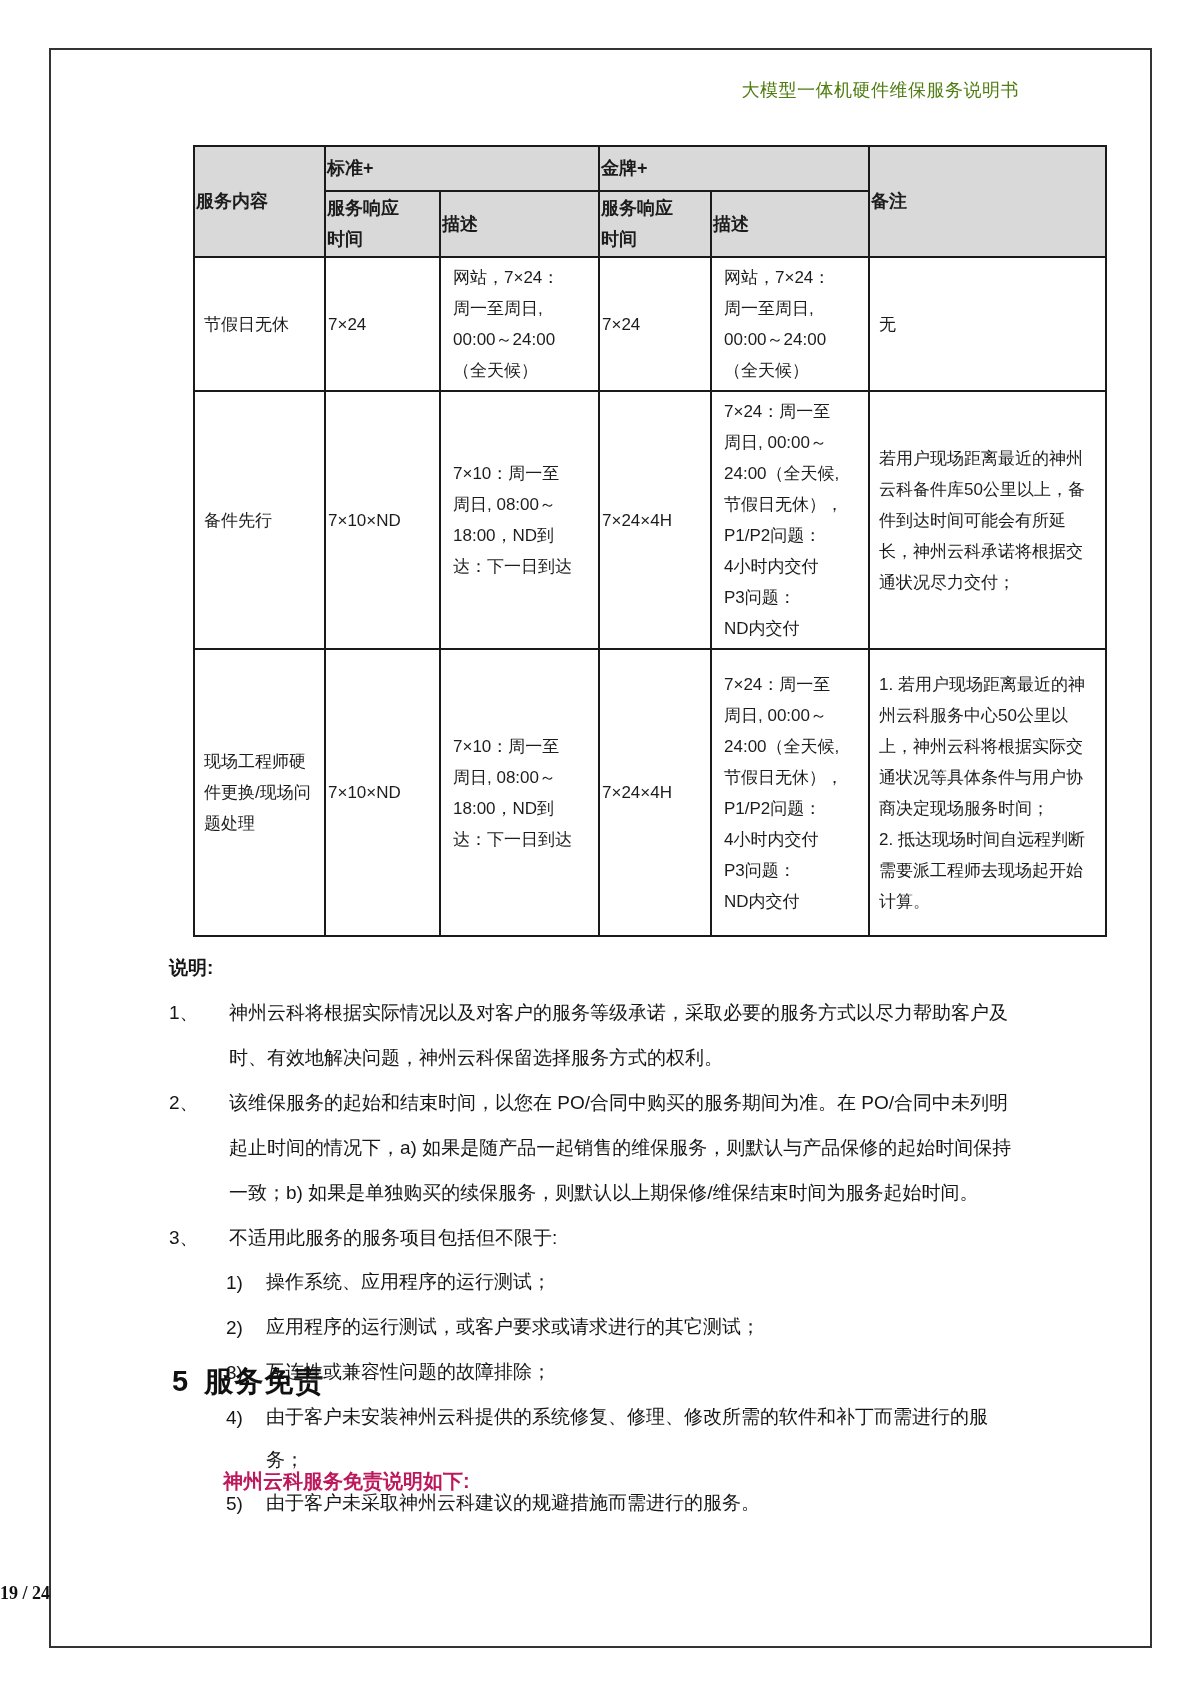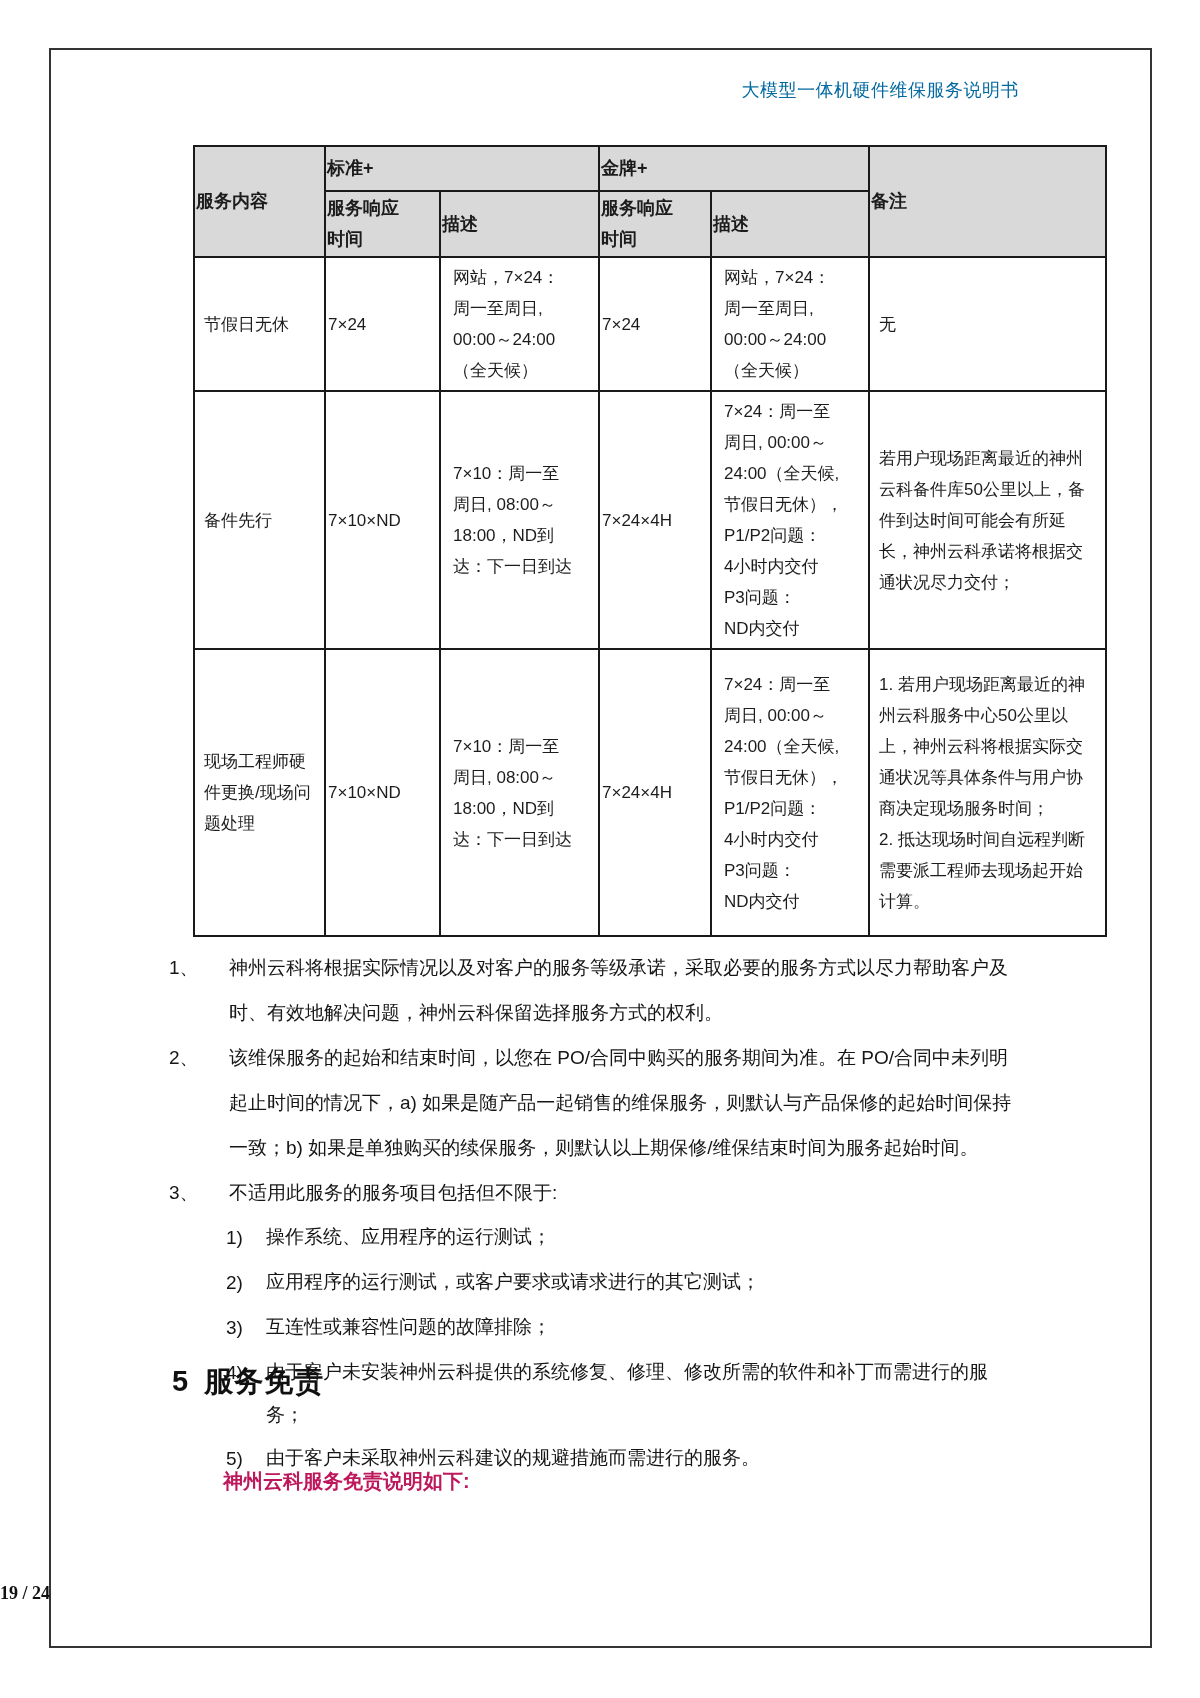--- a/index.html
+++ b/index.html
@@ -8,21 +8,21 @@
     background:#ffffff;color:#1a1a1a;
     font-family:"Liberation Sans",sans-serif;
   }
   .page-frame{
     position:absolute;left:49px;top:48px;width:1099px;height:1596px;
     border:2px solid #343434;
   }
   .doc-header{
     position:absolute;top:78px;right:181px;
     font-family:"Liberation Serif","DejaVu Serif",serif;
-    font-size:18px;color:#0369a1;letter-spacing:0.5px;
+    font-size:18px;color:#4d7c0f;letter-spacing:0.5px;
   }
   
   table.svc{
     position:absolute;left:193px;top:145px;width:912px;
     border-collapse:collapse;table-layout:fixed;
     font-size:17px;color:#1c1c1c;
   }
   table.svc td{
     border:2px solid #1a1a1a;
     vertical-align:middle;
@@ -151,20 +151,21 @@
 4小时内交付
 P3问题：
 ND内交付</td>
       <td class="c-remark">1. 若用户现场距离最近的神州云科服务中心50公里以上，神州云科将根据实际交通状况等具体条件与用户协商决定现场服务时间；
 2. 抵达现场时间自远程判断需要派工程师去现场起开始计算。</td>
     </tr>
   </tbody>
 </table>
 
 <div class="notes">
+  <div class="notes-label">说明:</div>
   <div class="note-item">
     <span class="note-num">1、</span>
     <span class="note-text">神州云科将根据实际情况以及对客户的服务等级承诺，采取必要的服务方式以尽力帮助客户及时、有效地解决问题，神州云科保留选择服务方式的权利。</span>
   </div>
   <div class="note-item">
     <span class="note-num">2、</span>
     <span class="note-text">该维保服务的起始和结束时间，以您在 PO/合同中购买的服务期间为准。在 PO/合同中未列明起止时间的情况下，a) 如果是随产品一起销售的维保服务，则默认与产品保修的起始时间保持一致；b) 如果是单独购买的续保服务，则默认以上期保修/维保结束时间为服务起始时间。</span>
   </div>
   <div class="note-item">
     <span class="note-num">3、</span>

